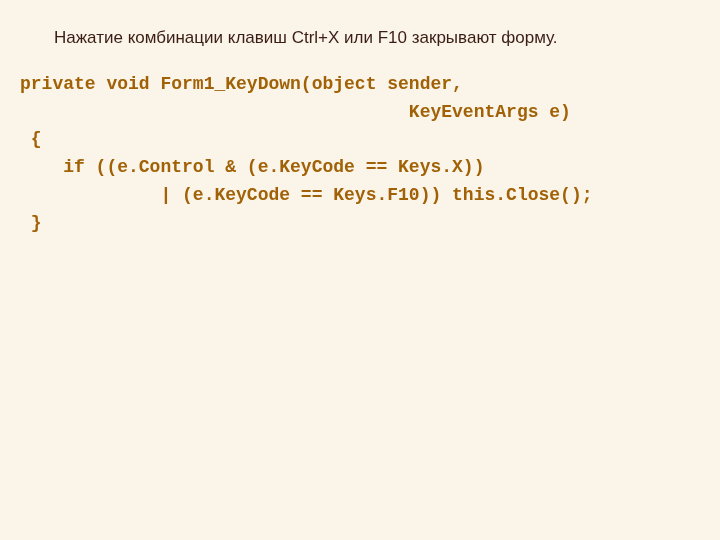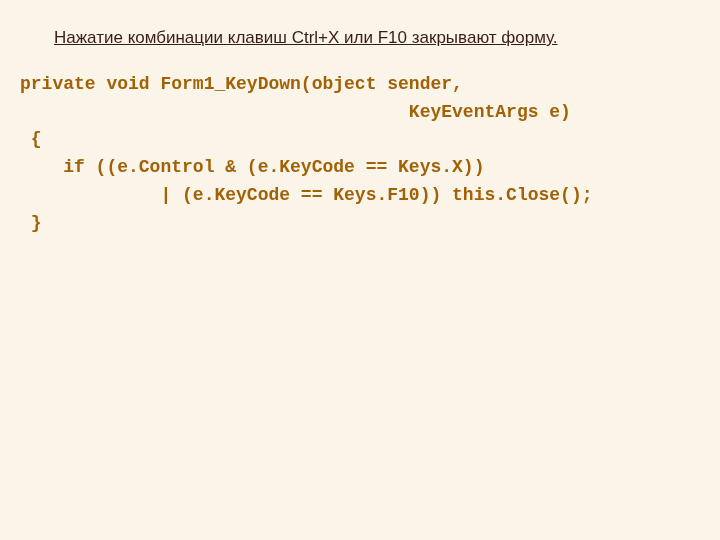--- a/index.html
+++ b/index.html
@@ -17,21 +17,20 @@
     padding: 14px 20px 14px 20px;
     box-sizing: border-box;
   }
   .heading {
     font-weight: bold;
   }
   .paragraph {
     margin-top: 12px;
     text-align: justify;
     text-indent: 2em;
-    text-decoration: underline;
   }
   pre.code {
     font-family: Consolas, "Courier New", monospace;
     font-size: 18px;
     color: #a16207;
     font-weight: bold;
     white-space: pre;
     margin: 20px 0 0 0;
     line-height: 1.55;
   }

